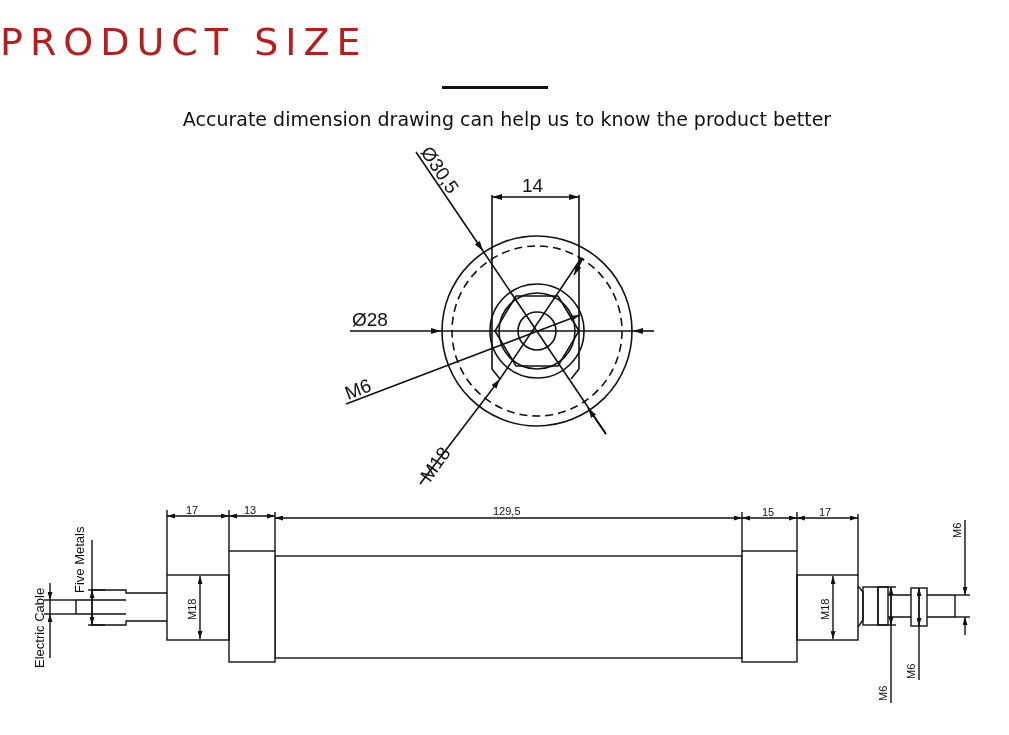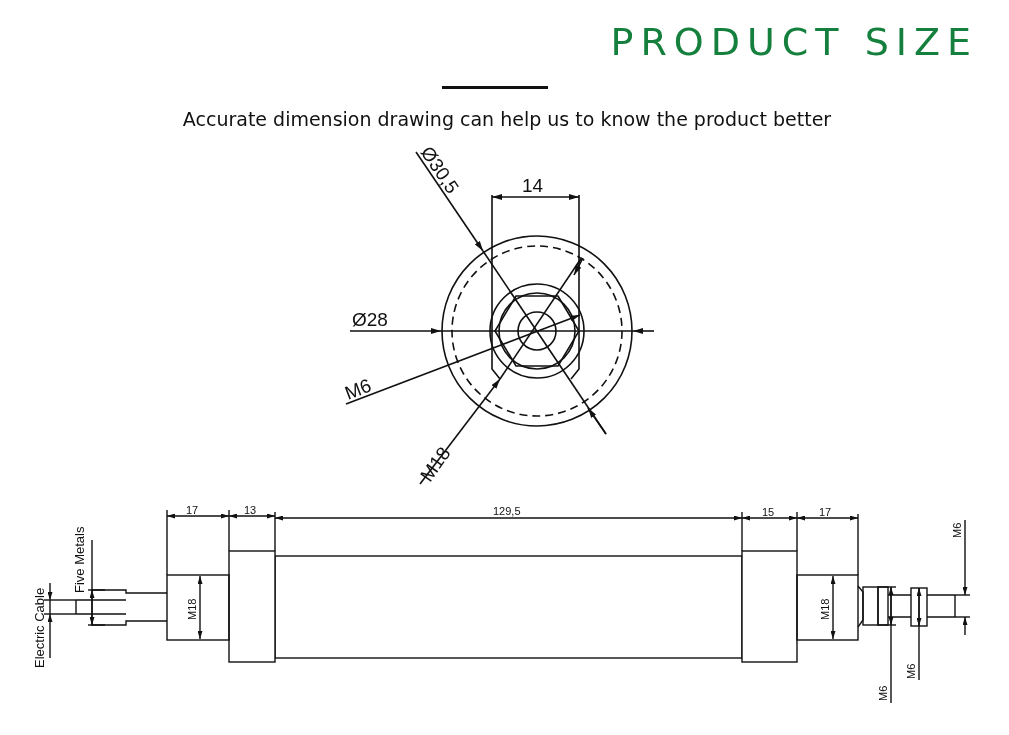--- a/index.html
+++ b/index.html
@@ -1,17 +1,17 @@
 <!DOCTYPE html>
 <html><head>
 <meta charset="utf-8">
 <style>
   html, body { margin: 0; padding: 0; background: #ffffff; }
   body { width: 1009px; height: 735px; position: relative; overflow: hidden; font-family: "DejaVu Sans", sans-serif; }
-  .title { position: absolute; left: 0; width: 978px; top: 20px; text-align: right; font-family: "DejaVu Sans", sans-serif; font-size: 38px; letter-spacing: 7px; color: #15803d; font-weight: normal; }
+  .title { position: absolute; left: 0; width: 978px; top: 20px; text-align: left; font-family: "DejaVu Sans", sans-serif; font-size: 38px; letter-spacing: 7px; color: #b91c1c; font-weight: normal; }
   .title-rule { position: absolute; left: 442px; top: 86px; width: 106px; height: 3px; background: #111; }
   .subtitle { position: absolute; left: 0; width: 1014px; top: 108px; text-align: center; font-family: "DejaVu Sans", sans-serif; font-size: 19px; color: #111; }
   svg.drawing { position: absolute; left: 0; top: 0; }
   svg text { font-family: "Liberation Sans", sans-serif; fill: #111; }
 </style>
 </head>
 <body>
 
 <div class="title">PRODUCT SIZE</div>
 <div class="title-rule"></div>

